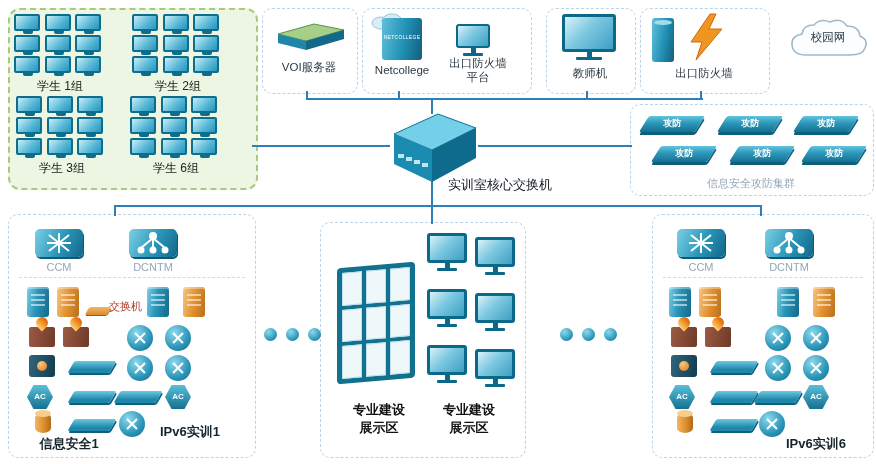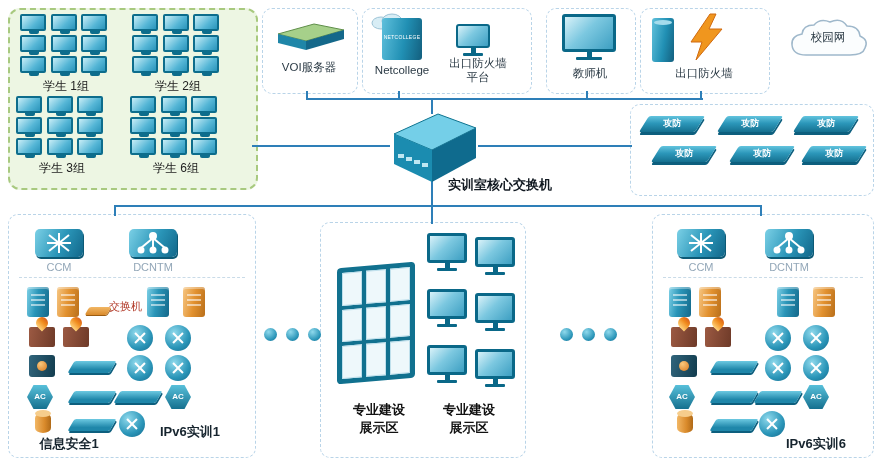--- a/index.html
+++ b/index.html
@@ -7,21 +7,21 @@
   #canvas{position:relative;width:876px;height:464px;background:#fff;overflow:hidden}
   .abs{position:absolute}
   .z2{z-index:2}
   .dbox{position:absolute;border:1px dashed #b9d4e8;border-radius:10px;background:transparent}
   .students{border:2px dashed #a8c97f;background:#edf6e3;border-radius:12px}
   .line{position:absolute;background:#2e7fb8;z-index:1}
   .lbl{position:absolute;font-size:11.5px;color:#2b3a45;text-align:center;white-space:nowrap;z-index:2}
   .mutetxt{position:absolute;color:#93a7b8;font-size:11px;text-align:center;z-index:2}
   .roomtxt{position:absolute;font-size:13px;font-weight:600;color:#16242e;text-align:center;white-space:nowrap}
   .bigtxt{position:absolute;font-size:13px;font-weight:700;color:#111;text-align:center;white-space:nowrap}
-  .coretxt{position:absolute;font-size:13px;font-weight:700;color:#101820;white-space:nowrap;z-index:2}
+  .coretxt{position:absolute;font-size:13px;font-weight:400;color:#101820;white-space:nowrap;z-index:2}
   .notetxt{position:absolute;font-size:11px;color:#b23b2a;white-space:nowrap}
   
   .cluster{position:absolute;width:92px;z-index:2}
   .pcgrid{display:grid;grid-template-columns:repeat(3,1fr)}
   .pc{display:block;width:28px;height:21px}
   .pc .scr{display:block;width:22px;height:13px;background:linear-gradient(135deg,#c9eef7,#55b6d6 60%,#2a94ba);border:2px solid #0d6d8c;border-radius:2px}
   .pc .std{display:block;width:10px;height:3px;background:#0d6d8c;margin:0 auto;border-radius:0 0 2px 2px}
   .glabel{text-align:center;font-size:12px;color:#222;margin-top:1px}
   
   .mon{position:absolute;z-index:2}
@@ -76,21 +76,21 @@
   <div class="line" style="left:252px;top:145px;width:138px;height:2px"></div>
   <div class="line" style="left:478px;top:145px;width:154px;height:2px"></div>
   <div class="line" style="left:431px;top:180px;width:2px;height:27px"></div>
   <div class="line" style="left:114px;top:205px;width:648px;height:2px"></div>
   <div class="line" style="left:114px;top:205px;width:2px;height:11px"></div>
   <div class="line" style="left:431px;top:205px;width:2px;height:19px"></div>
   <div class="line" style="left:760px;top:205px;width:2px;height:11px"></div>
 
   <div class="dbox students" style="left:8px;top:8px;width:246px;height:178px"></div>
 
-  <div class="cluster" style="left:20px;top:14px">
+  <div class="cluster" style="left:14px;top:14px">
     <div class="pcgrid">
       <span class="pc">
           <span class="scr"></span>
           <span class="std"></span>
         </span>
       <span class="pc">
           <span class="scr"></span>
           <span class="std"></span>
         </span>
       <span class="pc">
@@ -321,20 +321,21 @@
     </div>
   <div class="slab" style="left:656px;top:146px">
       <span>攻防</span>
     </div>
   <div class="slab" style="left:734px;top:146px">
       <span>攻防</span>
     </div>
   <div class="slab" style="left:806px;top:146px">
       <span>攻防</span>
     </div>
+  <span class="mutetxt" style="left:630px;top:176px;width:242px">信息安全攻防集群</span>
 
   <div class="dots" style="left:264px;top:328px">
     <span class="dot"></span>
     <span class="dot"></span>
     <span class="dot"></span>
   </div>
   <div class="dots" style="left:560px;top:328px">
     <span class="dot"></span>
     <span class="dot"></span>
     <span class="dot"></span>

